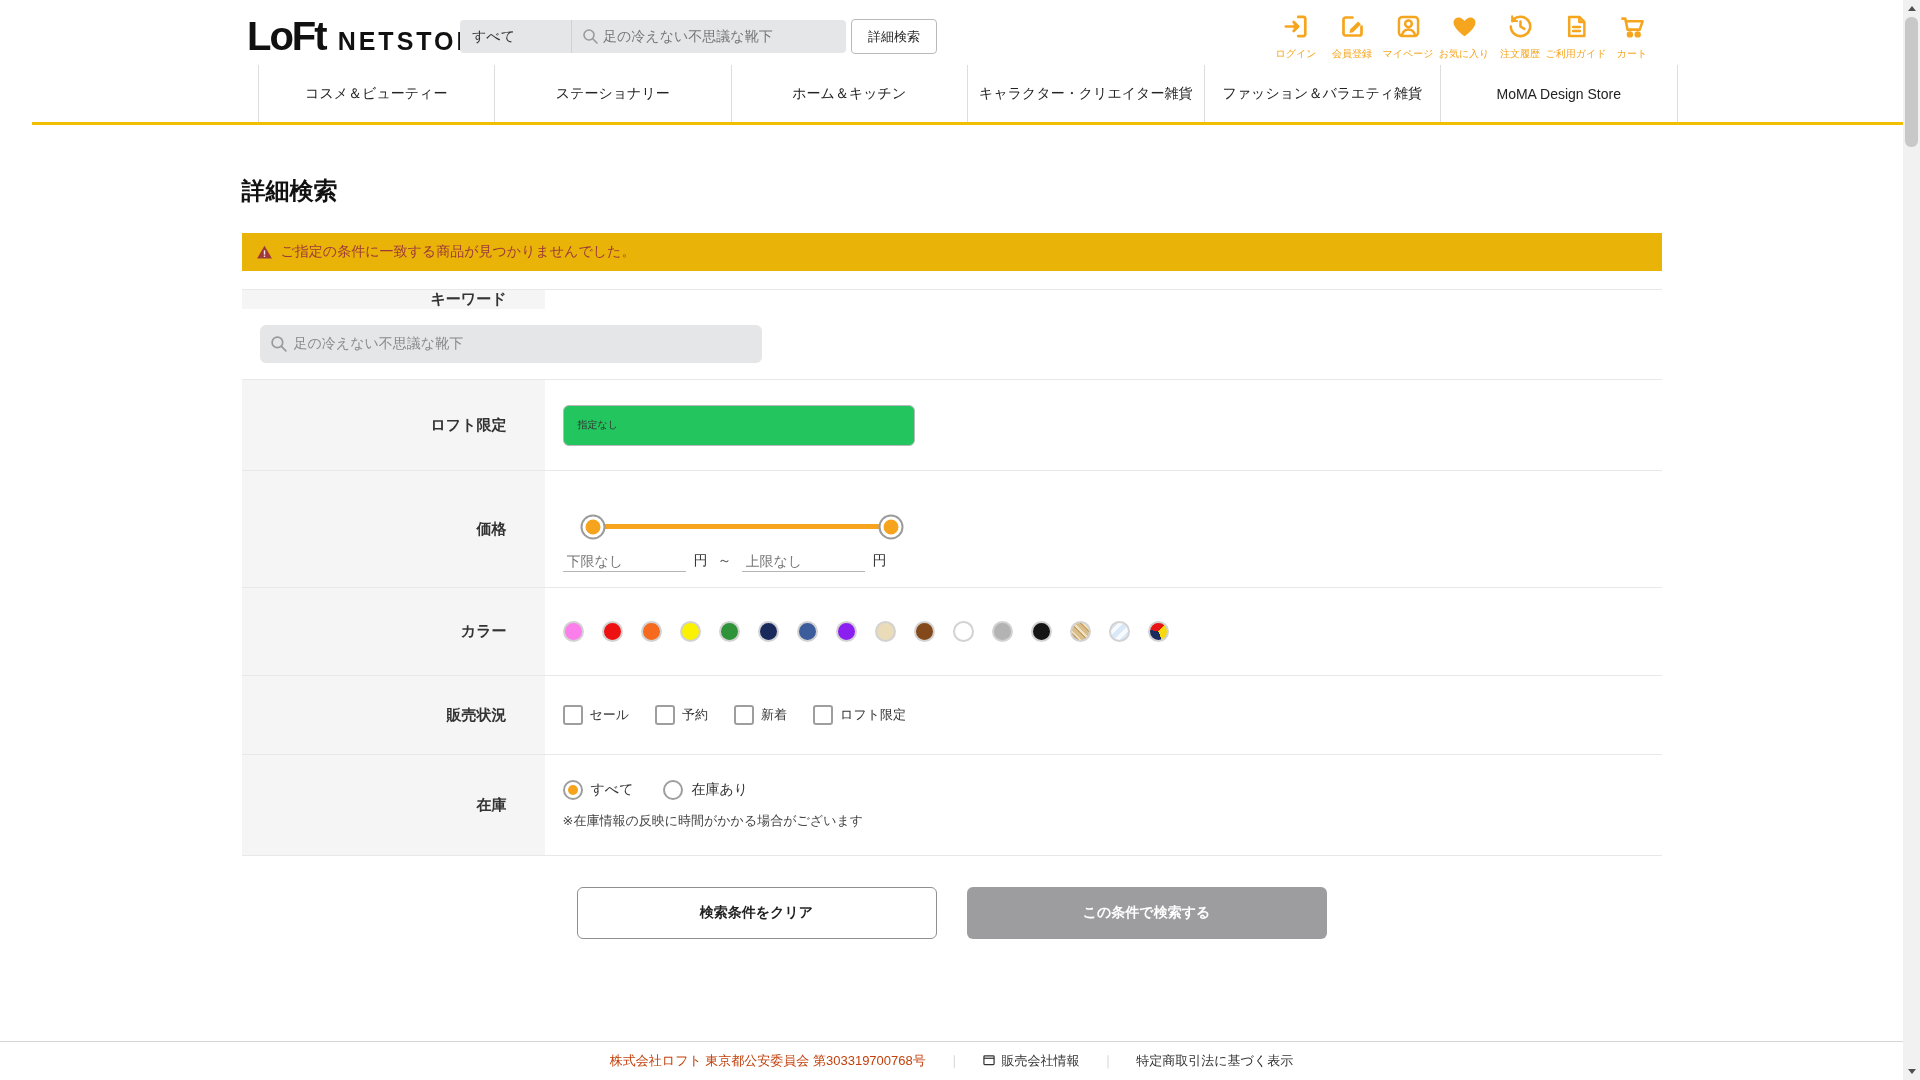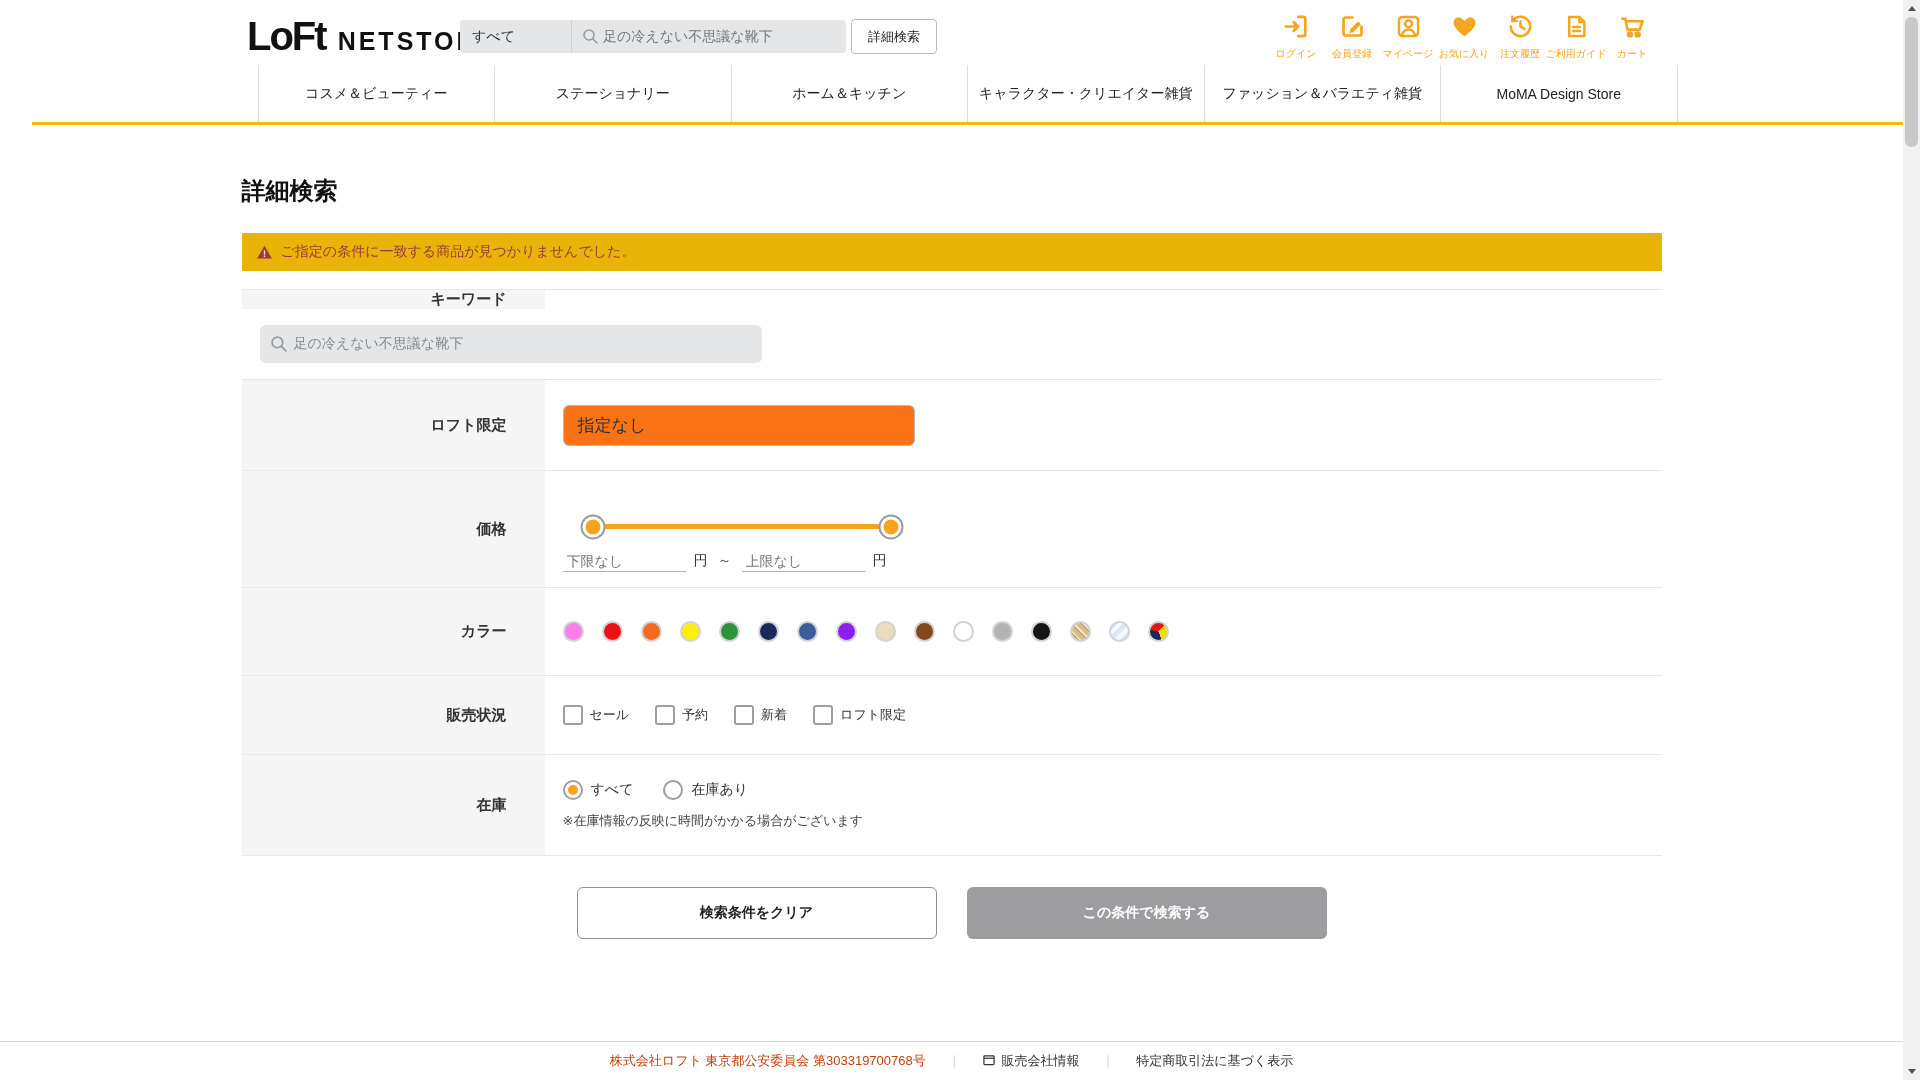--- a/index.html
+++ b/index.html
@@ -54,22 +54,22 @@
     justify-content:flex-end; padding-right:38px; font-size:15px; font-weight:700; color:#333; }
   .cell-body { flex:1; padding-left:18px; display:flex; flex-direction:column; justify-content:center; }
 
   .row-keyword { height:90px;flex-direction:column; }
   .kw-input-wrap { width:502px; height:38px; background:#E4E6E8; border-radius:6px;
     display:flex; align-items:center; }
   .kw-input { flex:1; border:none; background:transparent; outline:none; font-size:14px;
     color:#8a8a8a; font-family:inherit; padding:0 10px 0 6px; }
 
   .row-category { height:91px; }
-  .cat-select { width:352px; height:41px; background:#f97316; border:1px solid #b9b9b9;
-    border-radius:6px; display:flex; align-items:center; padding:0 14px; font-size:17px;
+  .cat-select { width:352px; height:41px; background:#22c55e; border:1px solid #b9b9b9;
+    border-radius:6px; display:flex; align-items:center; padding:0 14px; font-size:10px;
     color:#333; cursor:pointer; }
   .cat-select .chev { margin-left:auto; }
 
   .row-price { height:117px; justify-content:flex-start; }
   .slider { position:relative; margin:38px 0 0 30px; width:298px; height:5px;
     background:#F6A41D; border-radius:3px; }
   .slider-handle { position:absolute; top:50%; width:21px; height:21px; border-radius:50%;
     background:#F6A41D; border:3px solid #fff; box-shadow:0 0 0 2px #9b9b9b;
     transform:translate(-50%,-50%); cursor:grab; }
   .price-inputs { display:flex; align-items:flex-end; margin-top:22px; font-size:14px; color:#333; }

